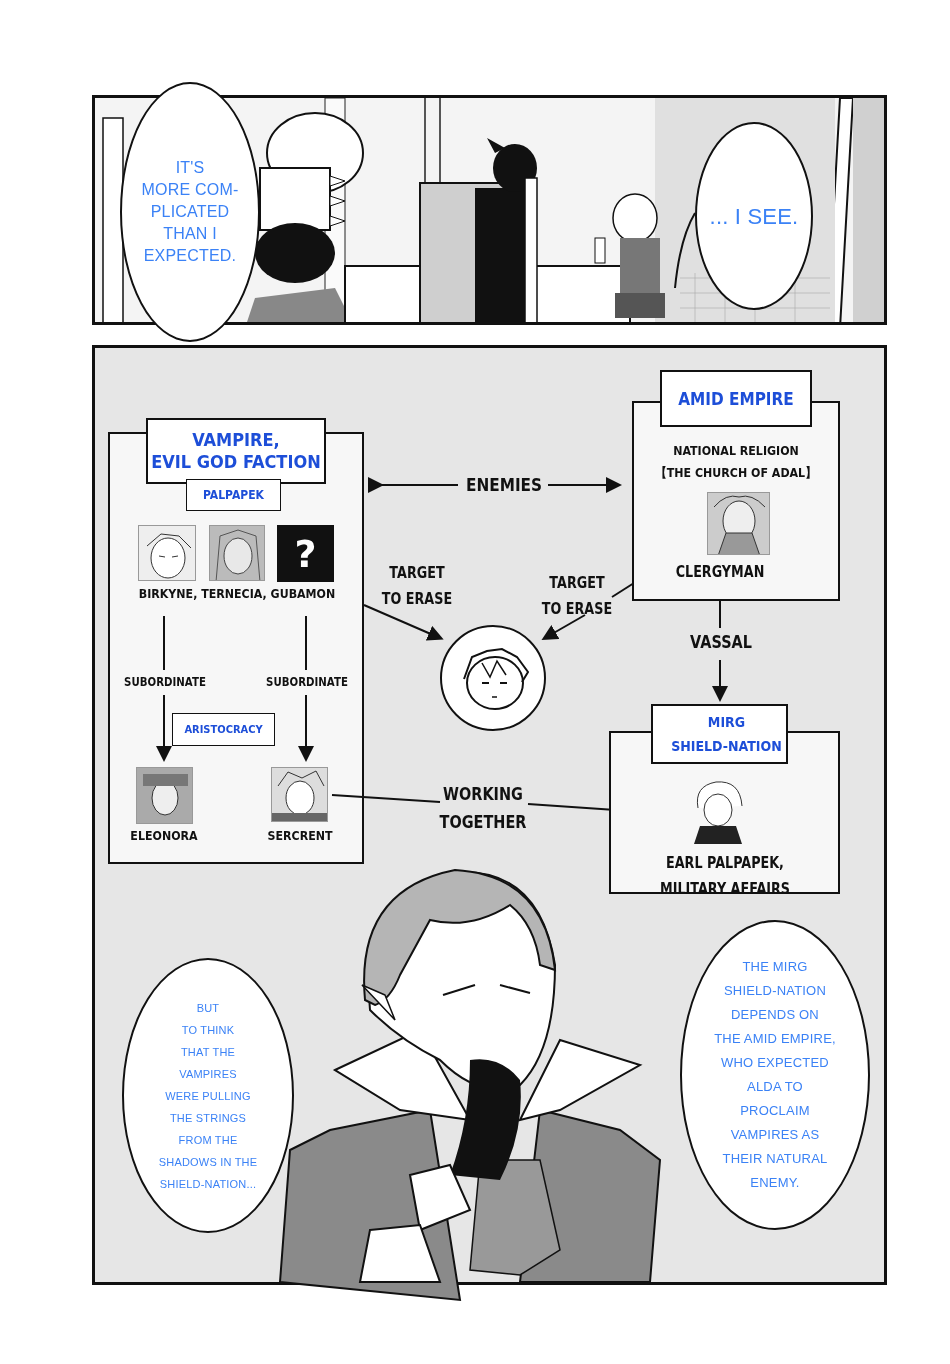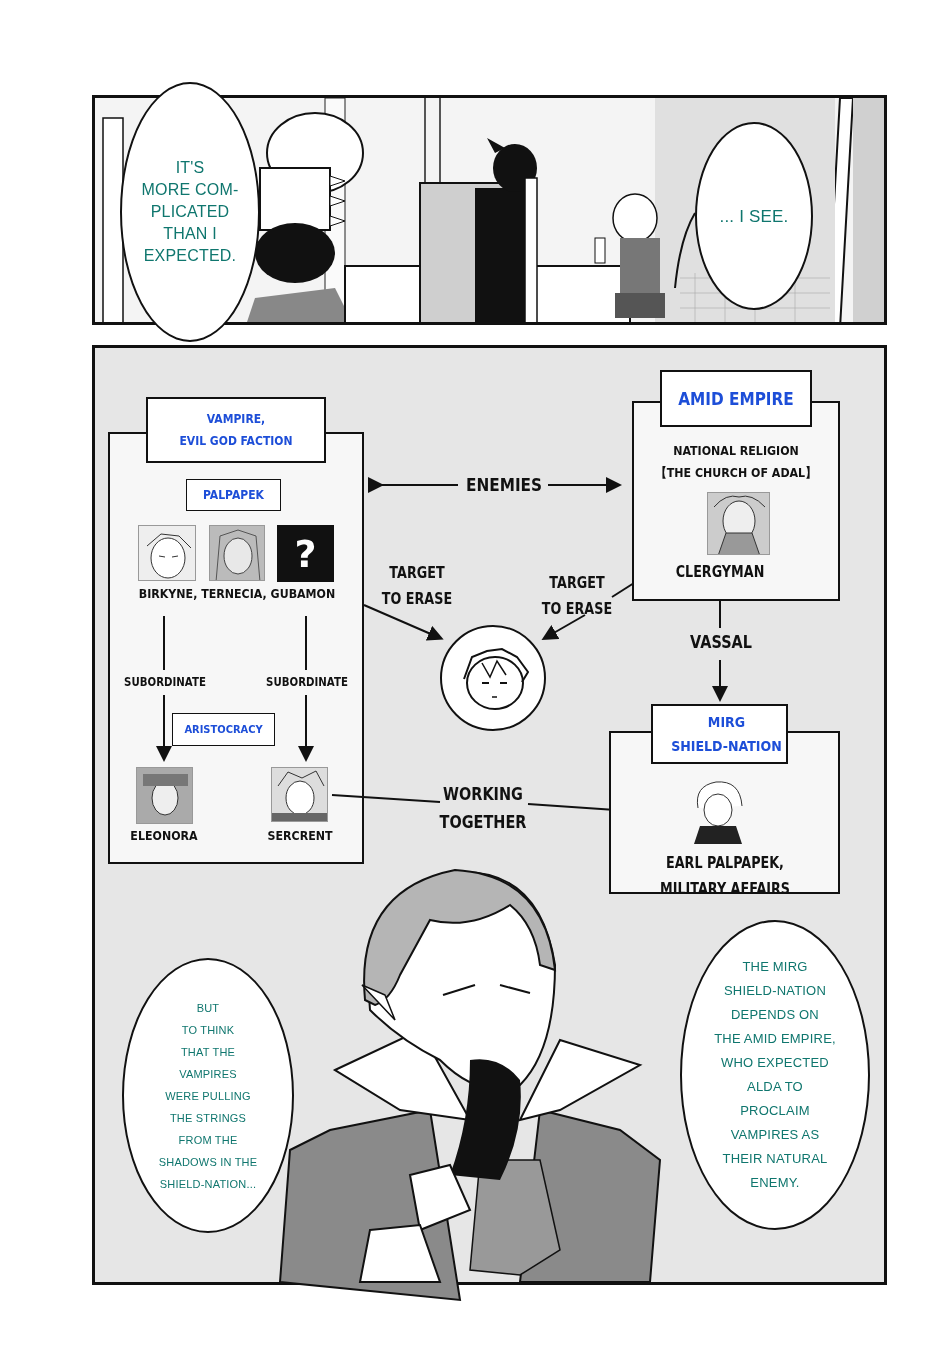--- a/index.html
+++ b/index.html
@@ -2,21 +2,21 @@
 <html><head>
 <meta charset="utf-8">
 <style>
   html, body { margin:0; padding:0; }
   body { width:950px; height:1364px; background:#ffffff; position:relative; overflow:hidden;
          font-family:"DejaVu Sans", sans-serif; }
   .panel { position:absolute; border:3px solid #111; box-sizing:border-box; overflow:hidden; }
   .abs { position:absolute; }
   .bubble { position:absolute; background:#fff; border:2.5px solid #111; border-radius:50%;
             display:flex; align-items:center; justify-content:center; text-align:center;
-            box-sizing:border-box; font-family:"Liberation Sans", sans-serif; color:#0f766e;
+            box-sizing:border-box; font-family:"Liberation Sans", sans-serif; color:#3b82f6;
             font-size:16px; line-height:21px; letter-spacing:0.2px; }
   .bubble span { display:block; white-space:pre-line; }
   .tag { position:absolute; background:#fff; border:2px solid #111; box-sizing:border-box;
          display:flex; align-items:center; justify-content:center; text-align:center;
          font-family:"DejaVu Sans Condensed","DejaVu Sans", sans-serif; font-weight:bold; color:#1d4ed8;
          white-space:pre-line; }
   .box { position:absolute; background:#f7f7f7; border:2.5px solid #111; box-sizing:border-box; }
   .lbl { position:absolute; font-family:"DejaVu Sans", sans-serif; font-weight:bold; color:#111;
          text-align:center; white-space:pre-line; transform:scaleX(0.85); }
   .portrait { position:absolute; background:#d8d8d8; border:1px solid #999; box-sizing:border-box; overflow:hidden; }
@@ -74,29 +74,29 @@
   </svg>
 </div>
 
 <div class="bubble" style="left:120px; top:82px; width:140px; height:260px; font-size:16px; line-height:22px;">
   <span>IT'S
 MORE COM-
 PLICATED
 THAN I
 EXPECTED.</span>
 </div>
-<div class="bubble" style="left:695px; top:122px; width:118px; height:188px; font-size:17px;">
+<div class="bubble" style="left:695px; top:122px; width:118px; height:188px; font-size:22px;">
   <span>... I SEE.</span>
 </div>
 
 <div class="panel" style="left:92px; top:345px; width:795px; height:940px; background:#e6e6e6;">
 </div>
 
 <div class="box" style="left:108px; top:432px; width:256px; height:432px;"></div>
-<div class="tag" style="left:146px; top:397px; width:180px; height:66px; font-size:12px; line-height:22px;">VAMPIRE,
+<div class="tag" style="left:146px; top:418px; width:180px; height:66px; font-size:18px; line-height:22px;">VAMPIRE,
 EVIL GOD FACTION</div>
 <div class="tag" style="left:186px; top:479px; width:95px; height:32px; font-size:12px; border-width:1.5px;">PALPAPEK</div>
 
 <div class="portrait" style="left:138px; top:525px; width:58px; height:56px; background:#eee;">
   <svg width="58" height="56">
       <ellipse cx="29" cy="32" rx="17" ry="20" fill="#fff" stroke="#333"></ellipse>
       <path d="M8,20 L22,8 L40,10 L52,22" stroke="#333" fill="none"></path>
       <line x1="20" y1="30" x2="26" y2="31" stroke="#333"></line>
       <line x1="33" y1="31" x2="39" y2="30" stroke="#333"></line>
     </svg>

